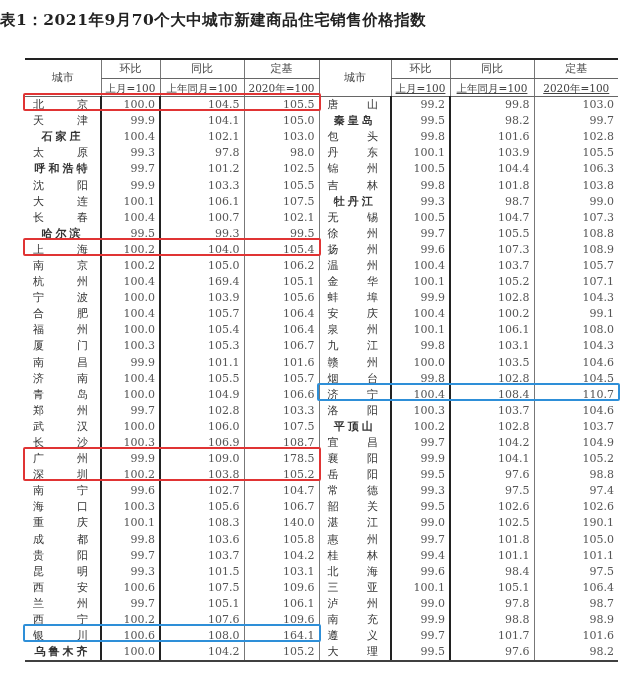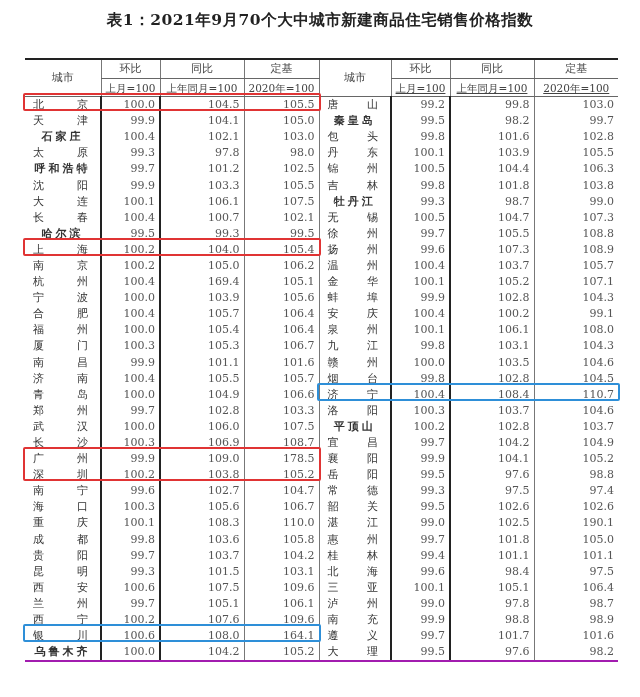--- a/index.html
+++ b/index.html
@@ -1,30 +1,30 @@
 <!DOCTYPE html>
 <html><head>
 <meta charset="utf-8">
 <style>
   html,body{margin:0;padding:0;background:#ffffff;}
   body{width:640px;height:697px;position:relative;overflow:hidden;font-family:"DejaVu Serif","Liberation Serif",serif;color:#333;}
-  .title{position:absolute;top:10px;left:0;width:640px;text-align:center;font-size:15.5px;font-weight:bold;color:#222;letter-spacing:0.5px;}
+  .title{position:absolute;top:10px;left:0;width:640px;font-size:15.5px;font-weight:bold;color:#222;letter-spacing:0.5px;}
   .tbl{position:absolute;left:25px;top:58px;width:593px;border-collapse:collapse;table-layout:fixed;font-size:11px;}
   .tbl td,.tbl th{padding:0;height:16.1px;line-height:16px;font-weight:normal;}
   .tbl thead tr.top th{border-top:2px solid #222;}
   .tbl thead th{text-align:center;color:#444;font-size:11px;border-bottom:1px solid #666;}
   .tbl thead tr.top th{height:18px;}
   .tbl thead tr.sub th{height:17px;font-size:10.5px;text-decoration:underline;}
   .tbl .num{text-align:right;padding-right:4px;color:#555;}
   .bl2{border-left:2px solid #222;}
   .bl1{border-left:1px solid #777;}
   .br1{border-right:1px solid #777;}
   .city{display:flex;justify-content:space-between;padding:0 12px 0 8px;color:#333;}
   .city.three{justify-content:center;letter-spacing:3px;padding:0;font-weight:bold;}
-  .tbl tbody tr:last-child td{border-bottom:2px solid #a21caf;}
+  .tbl tbody tr:last-child td{border-bottom:2px solid #404040;}
   .hl{position:absolute;border-radius:2px;pointer-events:none;}
   .hl.red{border:2px solid #e03434;}
   .hl.blue{border:2px solid #2e8fd8;}
 </style>
 </head>
 <body>
 
 <div class="title">表1：2021年9月70个大中城市新建商品住宅销售价格指数</div>
 
 <table class="tbl">
@@ -563,21 +563,21 @@
       </tr>
       <tr>
         <td>
           <span class="city">
             <span>重</span>
             <span>庆</span>
           </span>
         </td>
         <td class="num bl2">100.1</td>
         <td class="num bl2">108.3</td>
-        <td class="num bl1 br1">110.0</td>
+        <td class="num bl1 br1">140.0</td>
         <td class="bl1">
           <span class="city">
             <span>湛</span>
             <span>江</span>
           </span>
         </td>
         <td class="num bl2">99.0</td>
         <td class="num bl2">102.5</td>
         <td class="num bl1">190.1</td>
       </tr>

